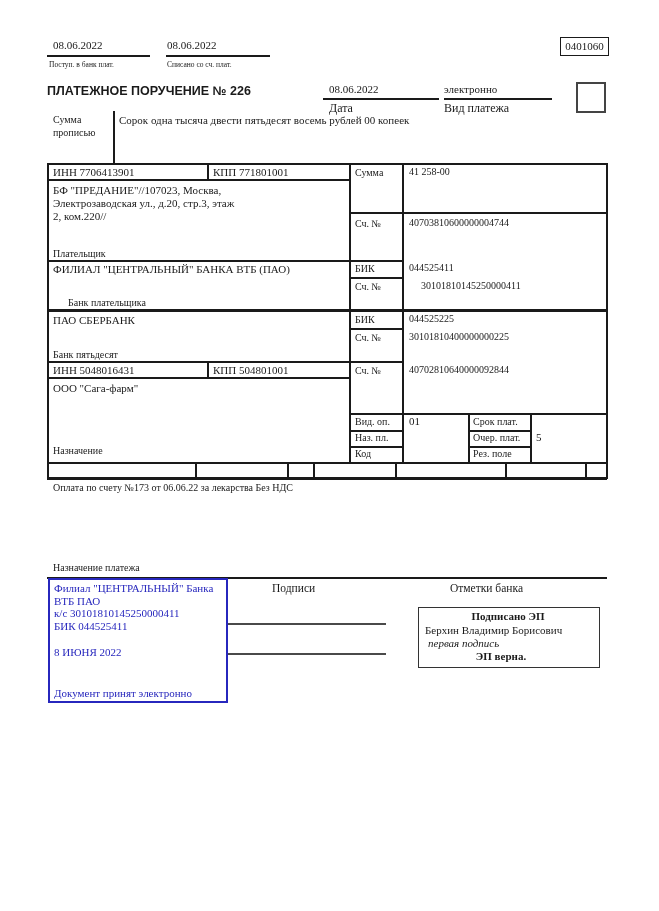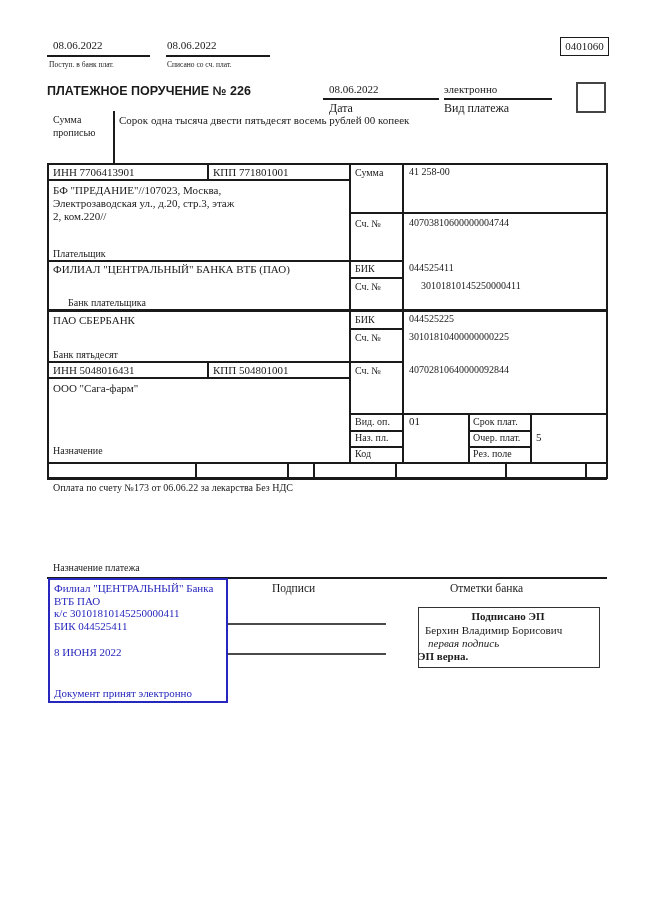--- a/index.html
+++ b/index.html
@@ -150,15 +150,15 @@
   <div class="abs ser blue" style="left:54px;top:595px;">ВТБ ПАО</div>
   <div class="abs ser blue" style="left:54px;top:607px;">к/с 30101810145250000411</div>
   <div class="abs ser blue" style="left:54px;top:620px;">БИК 044525411</div>
   <div class="abs ser blue" style="left:54px;top:646px;">8 ИЮНЯ 2022</div>
   <div class="abs ser blue" style="left:54px;top:687px;">Документ принят электронно</div>
 
   <div class="esign-box" style="left:418px;top:607px;width:180px;height:59px;"></div>
   <div class="abs ser b" style="left:418px;top:610px;width:180px;text-align:center;">Подписано ЭП</div>
   <div class="abs ser" style="left:425px;top:624px;">Берхин Владимир Борисович</div>
   <div class="abs ser i" style="left:428px;top:637px;">первая подпись</div>
-  <div class="abs ser b" style="left:418px;top:650px;width:166px;text-align:left;">ЭП верна.</div>
+  <div class="abs ser b" style="left:418px;top:650px;width:166px;text-align:center;">ЭП верна.</div>
 
 </div>
 
 </body></html>

